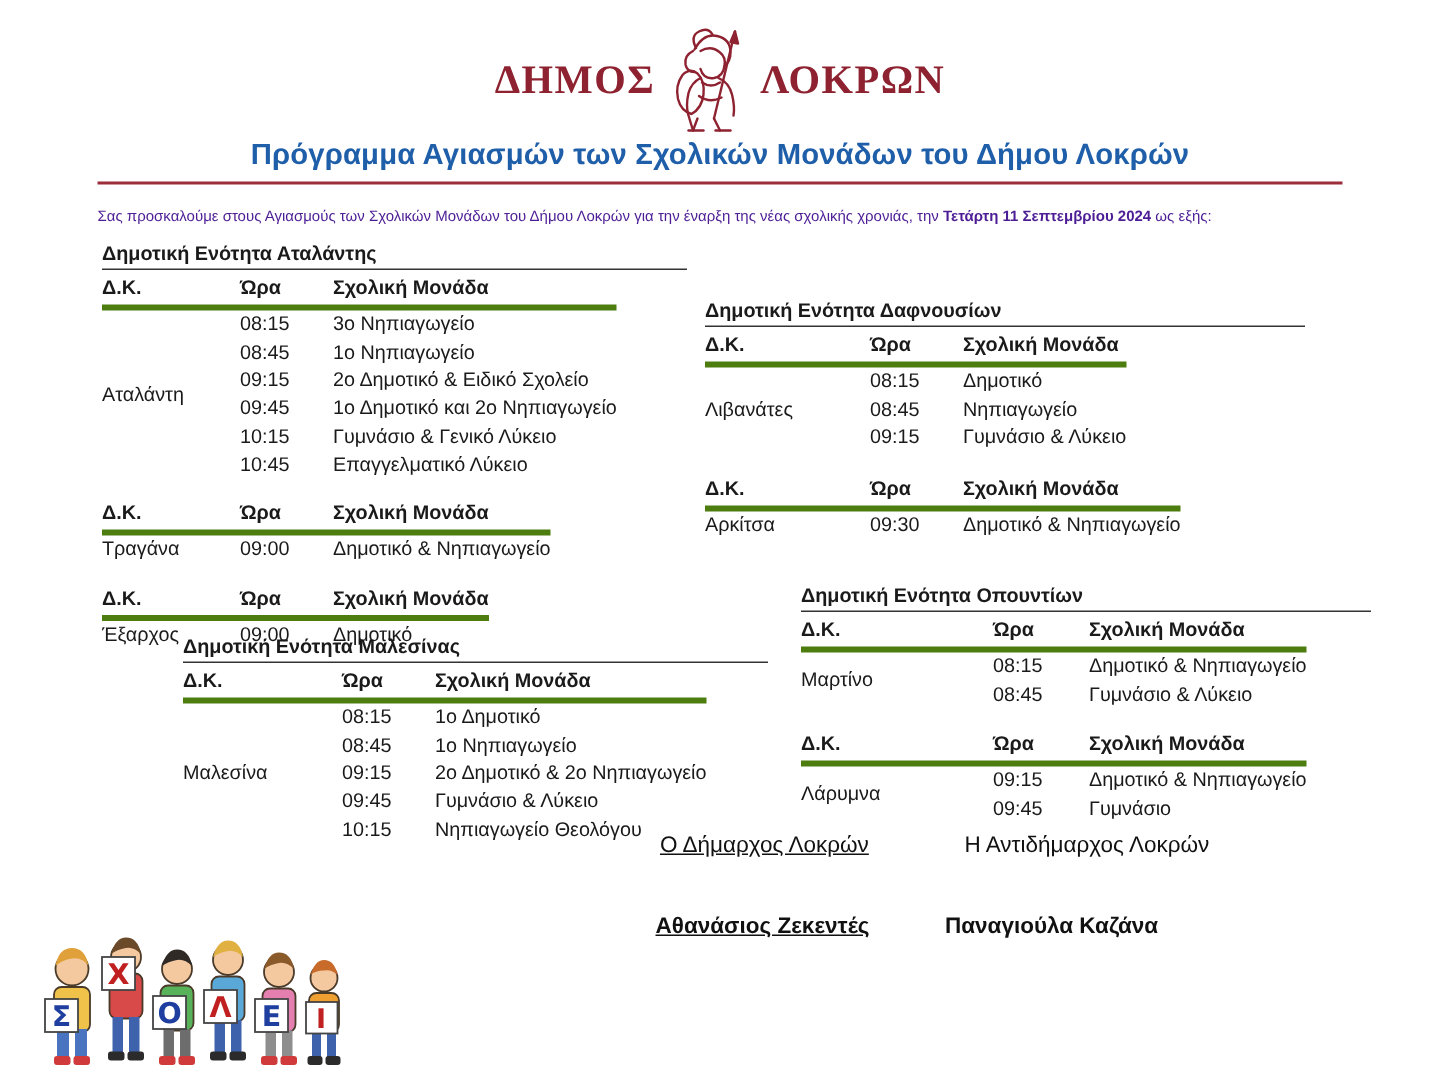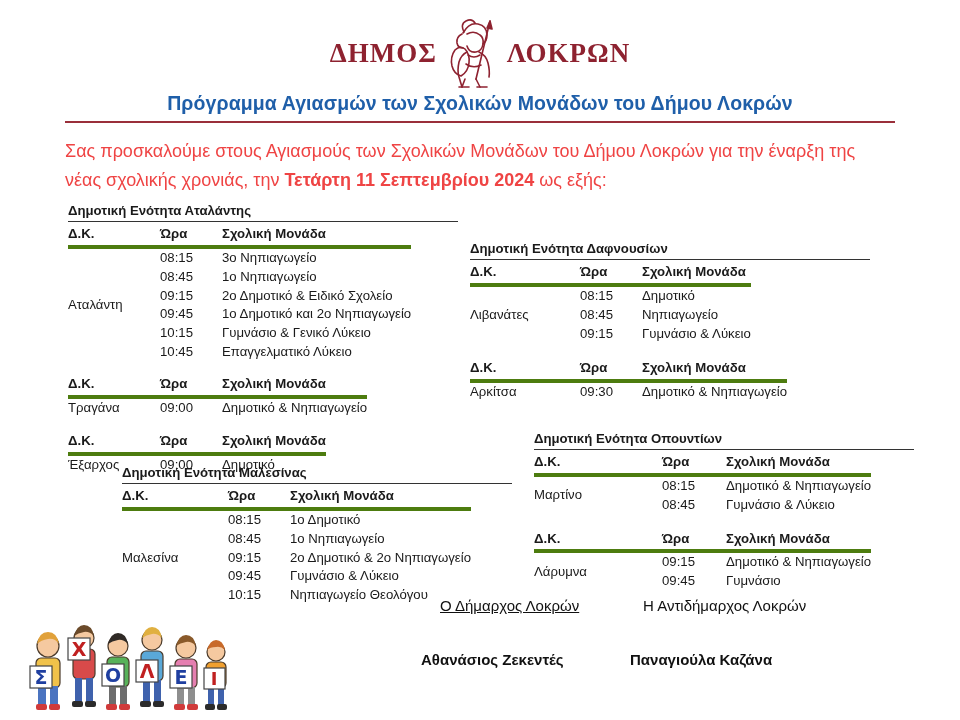--- a/index.html
+++ b/index.html
@@ -58,23 +58,23 @@
     width: 830px;
     height: 2px;
     background: #9a2f3a;
     margin: 0 auto 14px auto;
   }
 
   
   .intro {
     width: 830px;
     margin: 0 auto;
-    font-size: 18px;
+    font-size: 10px;
     line-height: 1.62;
-    color: #ef4444;
+    color: #4c1d95;
   }
   .intro b { font-weight: bold; }
 
   
   .canvas {
     position: relative;
     width: 960px;
     height: 500px;
     margin-top: 8px;
     padding-left: 19px;
@@ -376,21 +376,21 @@
       <tr>
         <td class="time">09:45</td>
         <td>Γυμνάσιο</td>
       </tr>
     </tbody>
       </table>
   </div>
 
   <div class="sign-row" style="left:440px; top:394px;text-decoration:underline;">Ο Δήμαρχος Λοκρών</div>
   <div class="sign-row" style="left:643px; top:394px;text-align:right;">Η Αντιδήμαρχος Λοκρών</div>
-  <div class="sign-name" style="left:421px; top:448px;">Αθανάσιος Ζεκεντές</div>
+  <div class="sign-name" style="left:437px; top:448px;text-decoration:underline;">Αθανάσιος Ζεκεντές</div>
   <div class="sign-name" style="left:630px; top:448px;">Παναγιούλα Καζάνα</div>
 </div>
 
 <div class="kids">
   <svg width="210" height="96" viewBox="0 0 210 96" aria-hidden="true">
 
     <g>
       <circle cx="24" cy="30" r="11" fill="#f5c9a0" stroke="#4a3a2a" stroke-width="1.2"></circle>
       <path d="M13 28 q2 -12 11 -12 q9 0 11 12 q-4 -6 -11 -5 q-7 1 -11 5z" fill="#e1a13a"></path>
       <rect x="12" y="42" width="24" height="30" rx="5" fill="#f0c24a" stroke="#4a3a2a" stroke-width="1.2"></rect>

